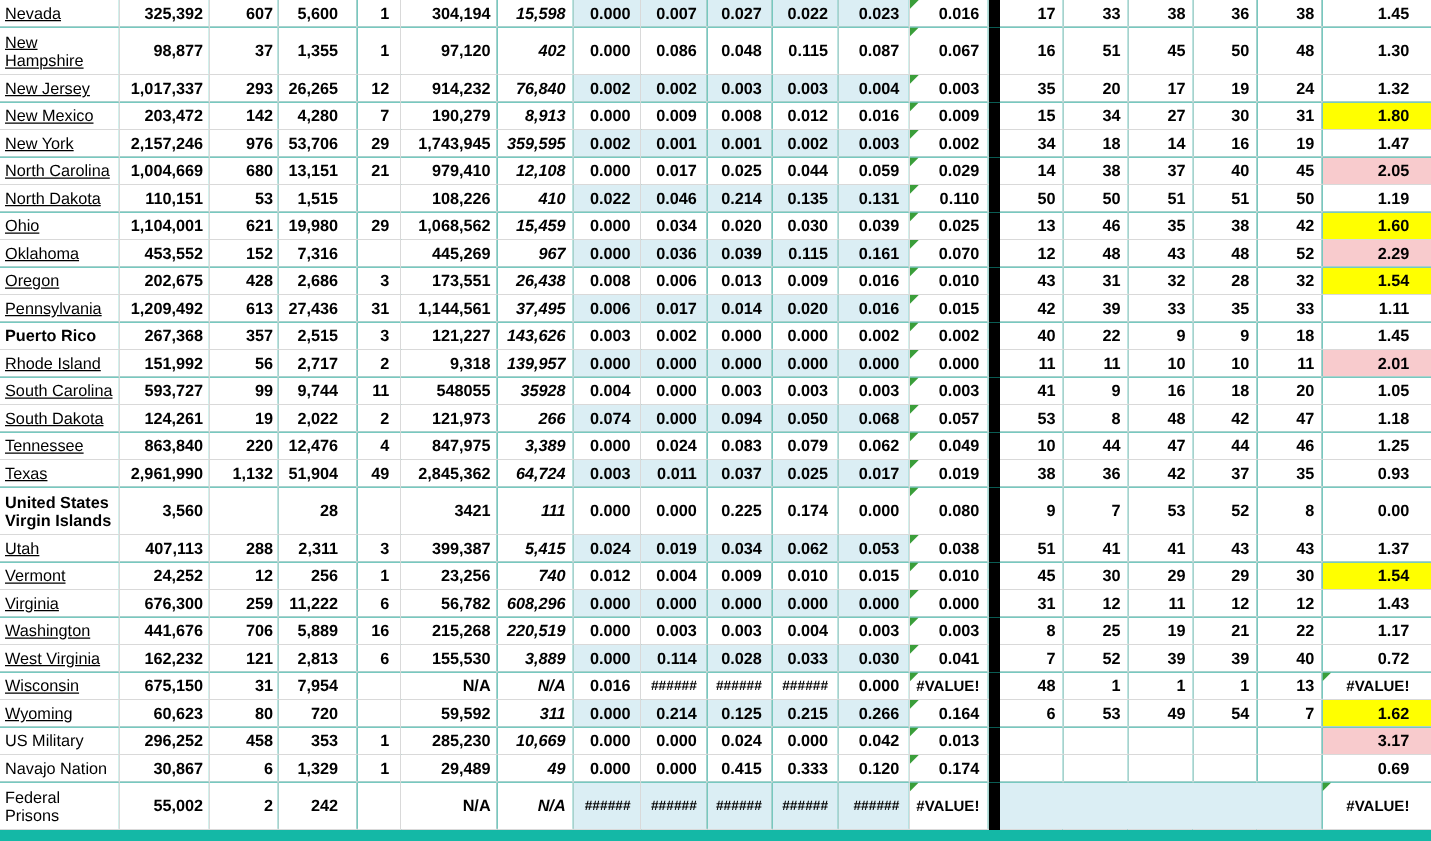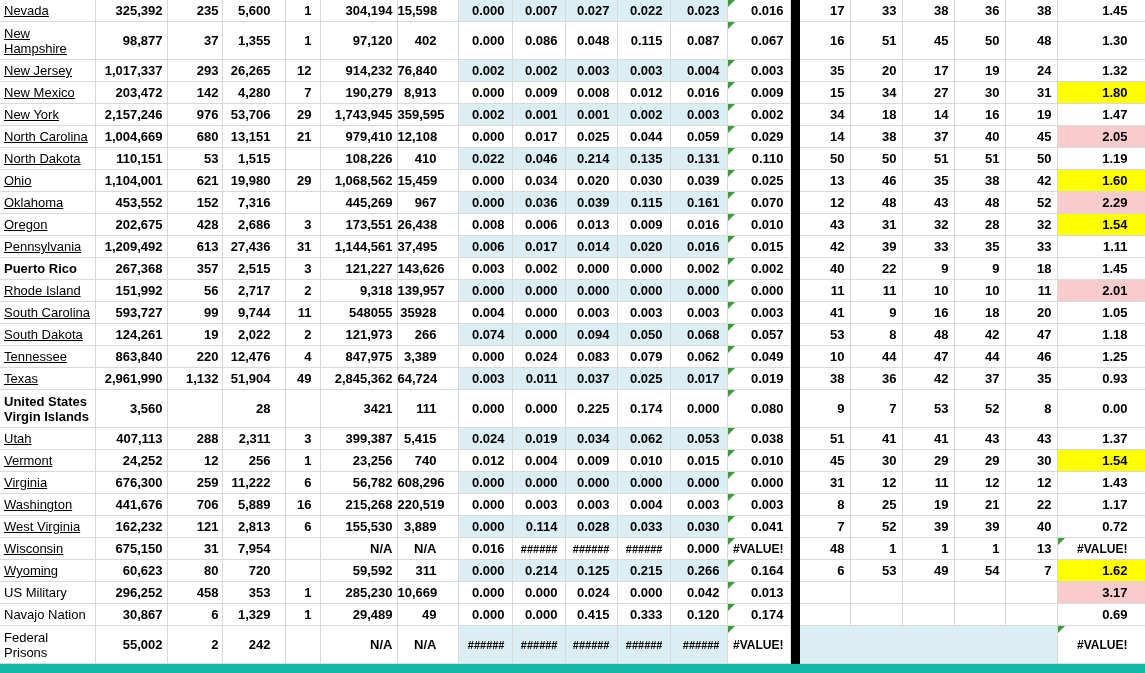--- a/index.html
+++ b/index.html
@@ -20,21 +20,21 @@
   td.name{padding-left:4px;text-align:left;font-weight:400;}
   td.name.pre{white-space:pre-line;line-height:15px;}
   td.name.link{text-decoration:underline;}
   td.name.bold{font-weight:700;}
   td.num{font-weight:700;text-align:right;}
   td.c2{padding-right:4px;}
   td.c3{padding-right:3px;}
   td.c4{padding-right:14px;margin-top:40px;}
   td.c5{padding-right:8px;}
   td.c6{padding-right:4px;}
-  td.c7{padding-right:21px;}
+  td.c7{padding-right:5px;font-style:italic;}
   td.dec{padding-right:7px;}
   td.avg{padding-right:6px;}
   td.rank{padding-right:5px;}
   td.ratio{padding-right:17px;}
   td.band{background:var(--band);}
   td.yellow{background:var(--yellow);}
   td.pink{background:var(--pink);}
   td.bar{background:var(--bar);border-right:none;border-bottom:none;}
   td.strip{border-right:1px solid var(--grid);}
   td.hash{font-size:11px;letter-spacing:0;}
@@ -69,21 +69,21 @@
         <col style="width:52px">
         <col style="width:52px">
         <col style="width:51px">
         <col style="width:52px">
       <col style="width:88px">
     </colgroup>
     <tbody>
         <tr>
           <td class="name link">Nevada</td>
           <td class="num c2">325,392</td>
-          <td class="num c3">235</td>
+          <td class="num c3">607</td>
           <td class="num c4">5,600</td>
           <td class="num c5">1</td>
           <td class="num c6">304,194</td>
           <td class="num c7">15,598</td>
           <td class="num dec band">0.000</td>
           <td class="num dec band">0.007</td>
           <td class="num dec band">0.027</td>
           <td class="num dec band">0.022</td>
           <td class="num dec band">0.023</td>
           <td class="num avg flag">0.016</td>

